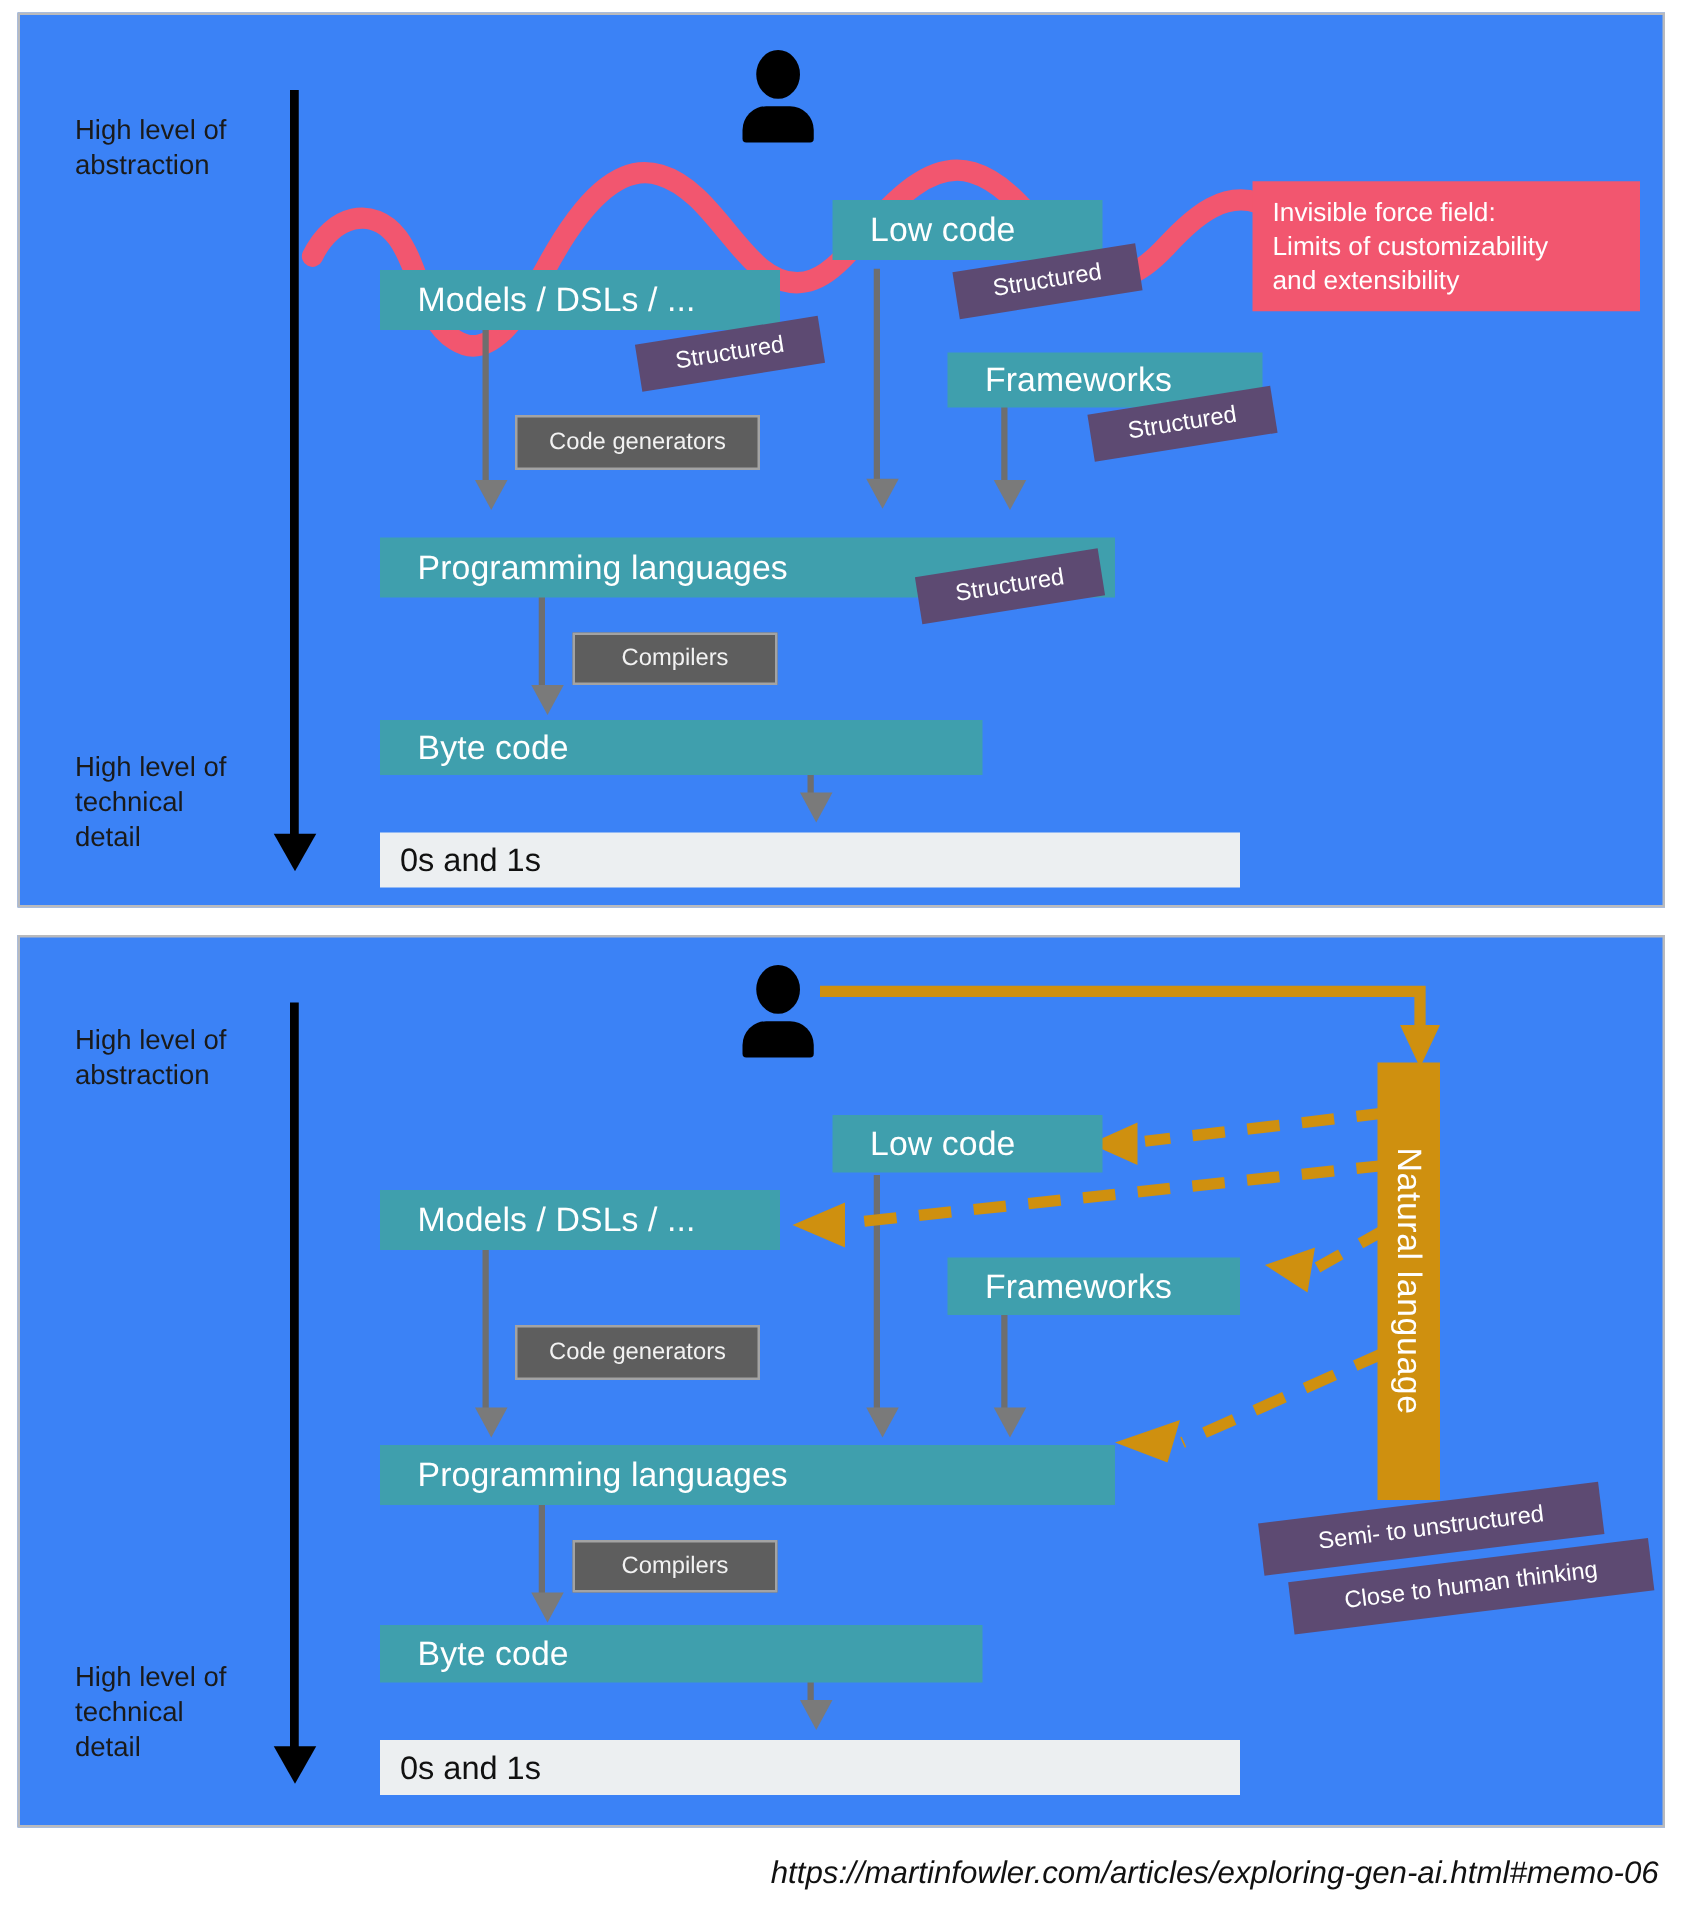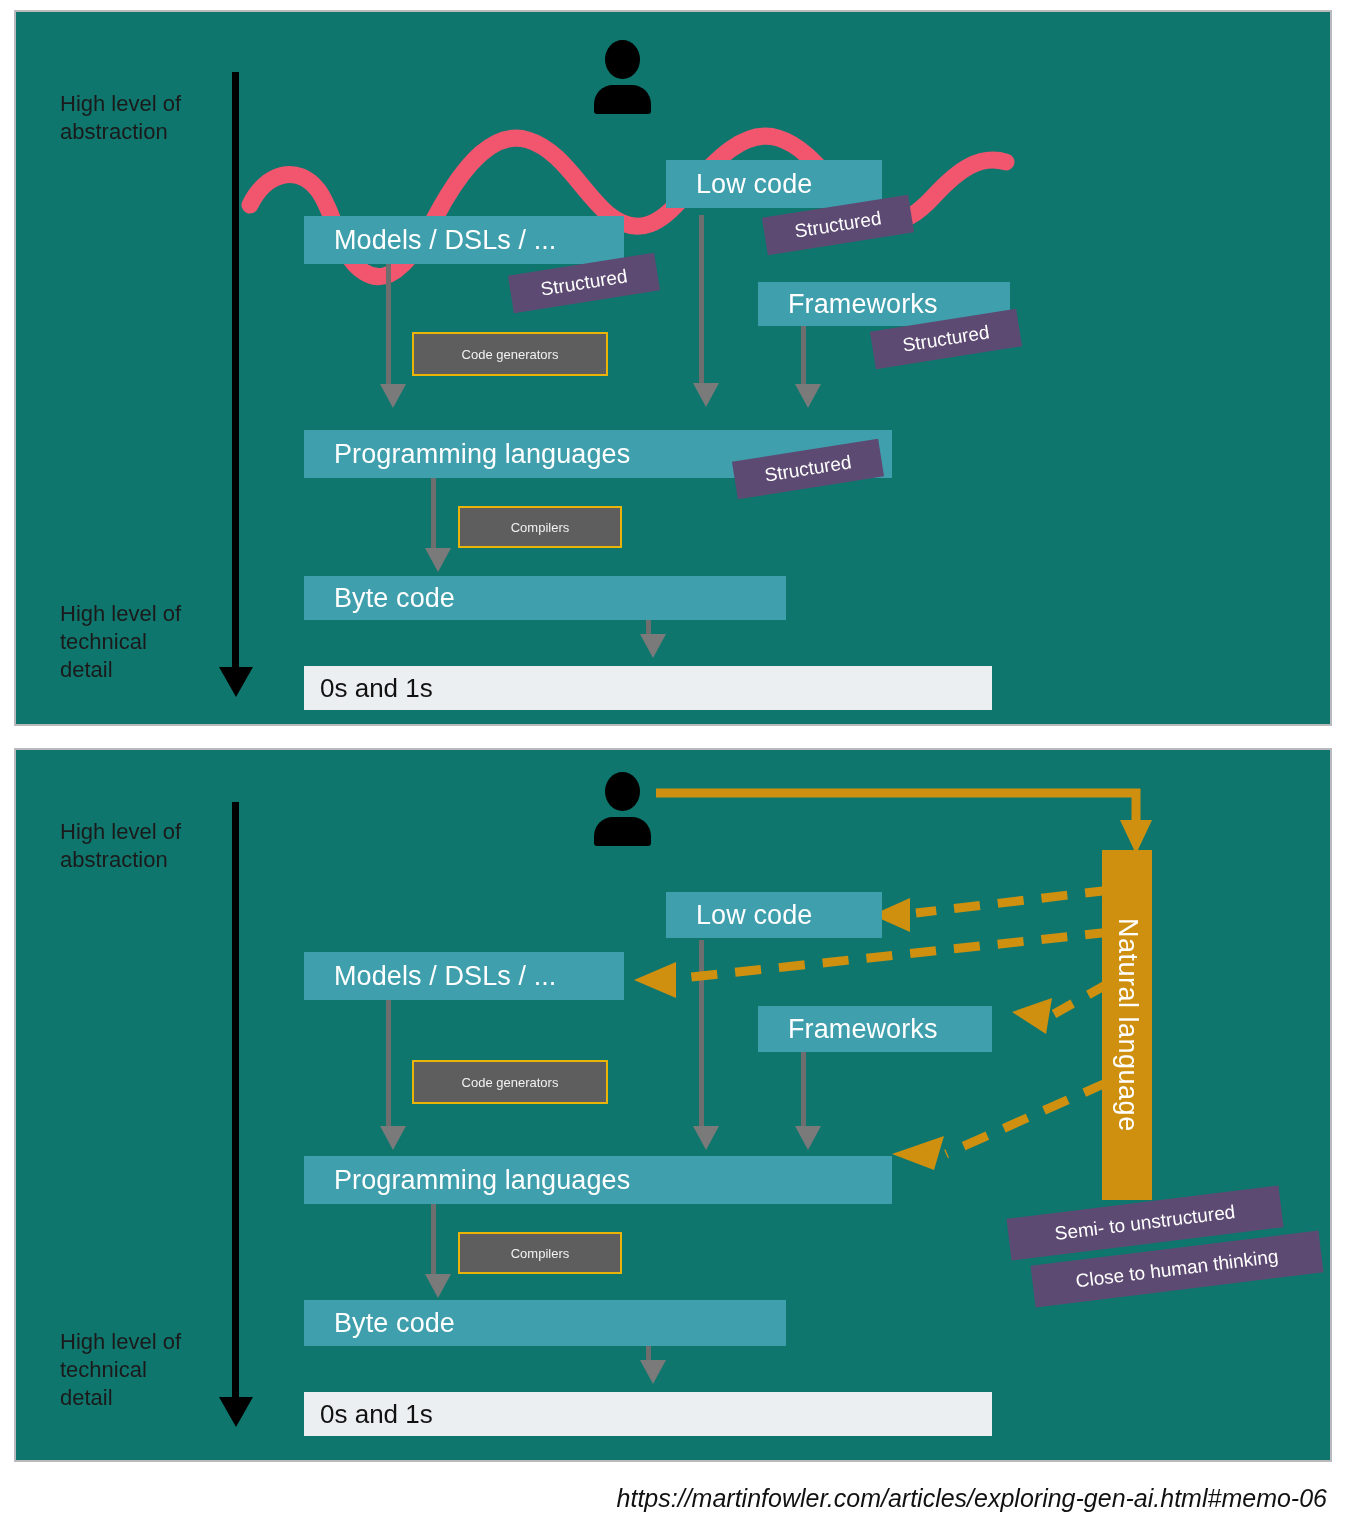--- a/index.html
+++ b/index.html
@@ -4,21 +4,21 @@
 <style>
   html,body{margin:0;padding:0;background:#ffffff;}
   body{
     width:1347px;height:1540px;
     font-family:"Liberation Sans","DejaVu Sans",sans-serif;
     position:relative;overflow:hidden;
     -webkit-font-smoothing:antialiased;
   }
   .panel{
     position:absolute;left:14px;width:1318px;
-    background:#0f766e;
+    background:#3b82f6;
     border:2px solid #b9babd;
     box-sizing:border-box;
   }
   #panel-top{top:10px;height:716px;}
   #panel-bottom{top:748px;height:714px;}
 
   .inner{position:absolute;inset:0;overflow:hidden;}
 
   
   .axis-line{position:absolute;background:#000;width:7px;}
@@ -45,21 +45,21 @@
   }
 
   
   .tealbox{
     position:absolute;background:#3f9fad;color:#ffffff;
     font-size:27px;display:flex;align-items:center;
     padding-left:30px;box-sizing:border-box;letter-spacing:.1px;
   }
   .graybox{
     position:absolute;background:#5e5e5e;color:#f2f2f2;
-    border:2px solid #eab308;font-size:13px;
+    border:2px solid #a3a3a3;font-size:19px;
     display:flex;align-items:center;justify-content:center;
     box-sizing:border-box;
   }
   .bitbox{
     position:absolute;background:#eceff1;color:#111;
     font-size:26px;display:flex;align-items:center;
     padding-left:16px;box-sizing:border-box;
   }
   .pinkbox{
     position:absolute;background:#f2566f;color:#ffffff;
@@ -122,20 +122,23 @@
 detail</div>
 
     <svg class="overlay" width="1318" height="716">
       <path d="M 234,193 C 250,160 282,152 302,178 C 320,202 322,244 348,260
                C 376,278 400,240 420,204 C 450,148 480,118 512,128
                C 546,138 566,180 592,202 C 624,228 648,208 668,184
                C 700,146 730,116 762,126 C 796,136 818,178 846,200
                C 874,222 898,206 918,184 C 942,158 964,142 990,150" fill="none" stroke="#f2566f" stroke-width="17" stroke-linecap="round"></path>
     </svg>
 
+    <div class="pinkbox" style="left:986px;top:133px;width:310px;height:104px;">Invisible force field:
+Limits of customizability
+and extensibility</div>
 
     <div class="gline" style="left:370px;top:250px;height:124px;"></div>
     <div class="ghead" style="left:364px;top:372px;"></div>
 
     <div class="gline" style="left:683px;top:203px;height:170px;"></div>
     <div class="ghead" style="left:677px;top:371px;"></div>
 
     <div class="gline" style="left:785px;top:308px;height:66px;"></div>
     <div class="ghead" style="left:779px;top:372px;"></div>
 

